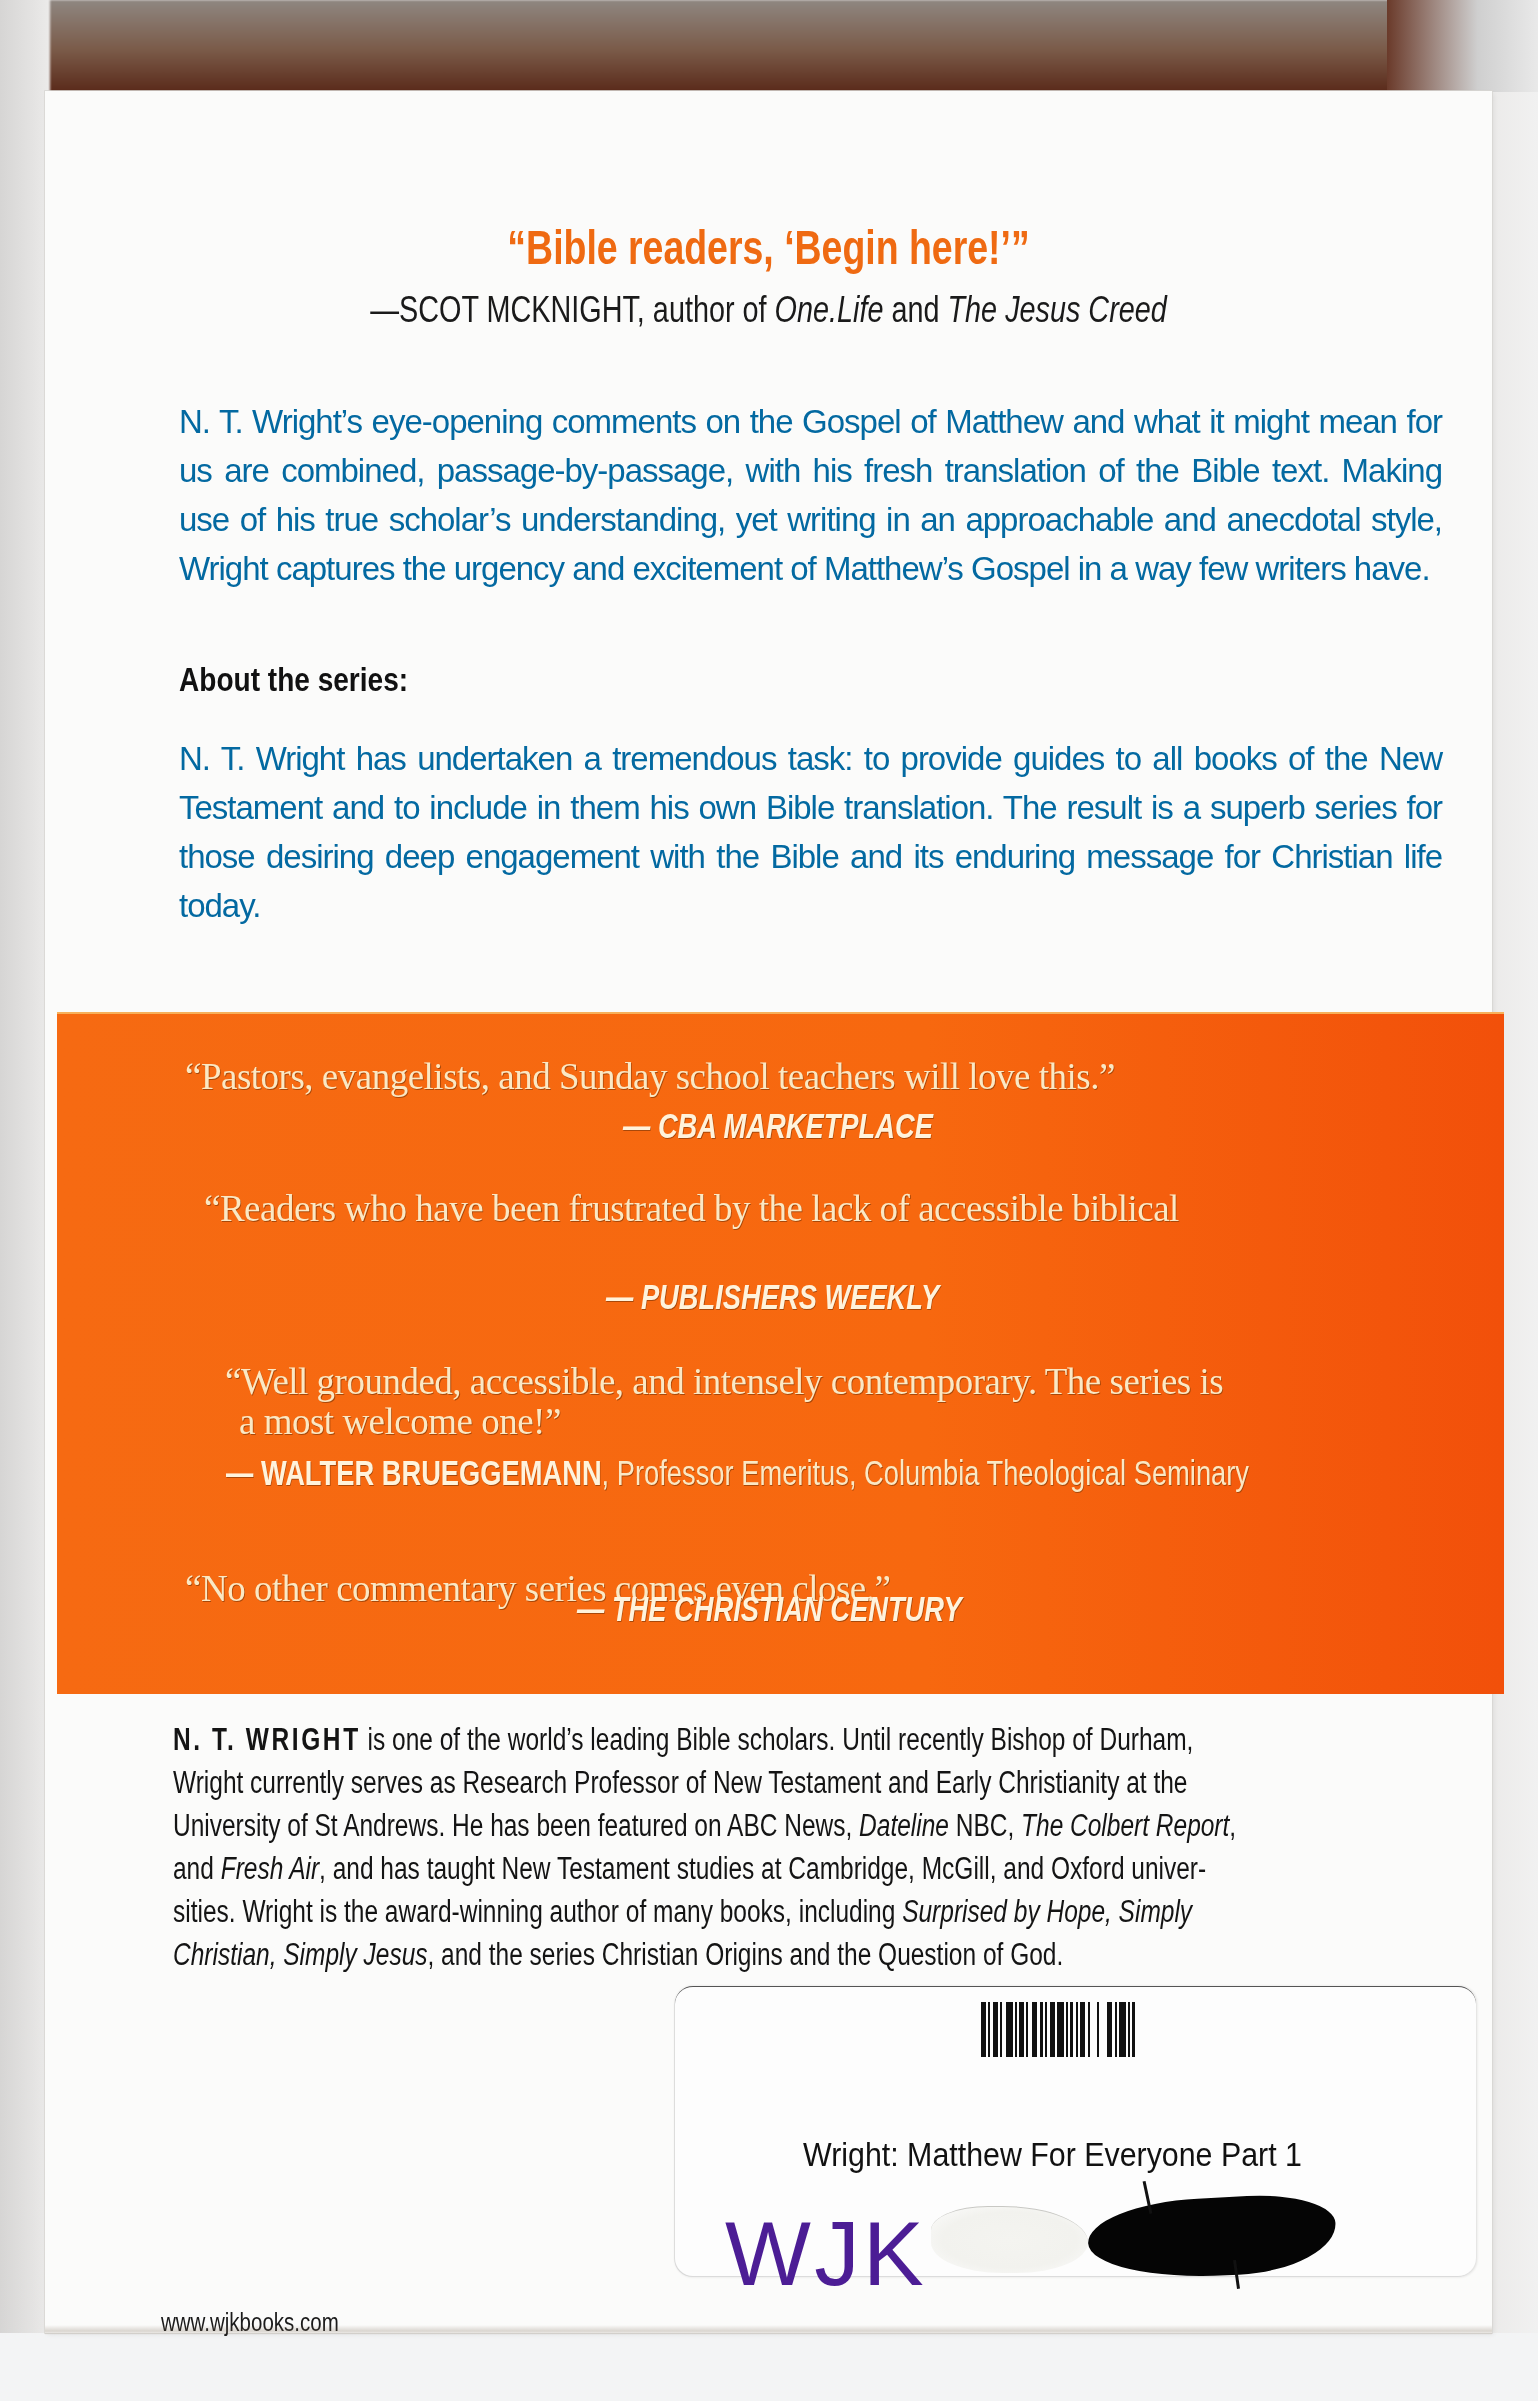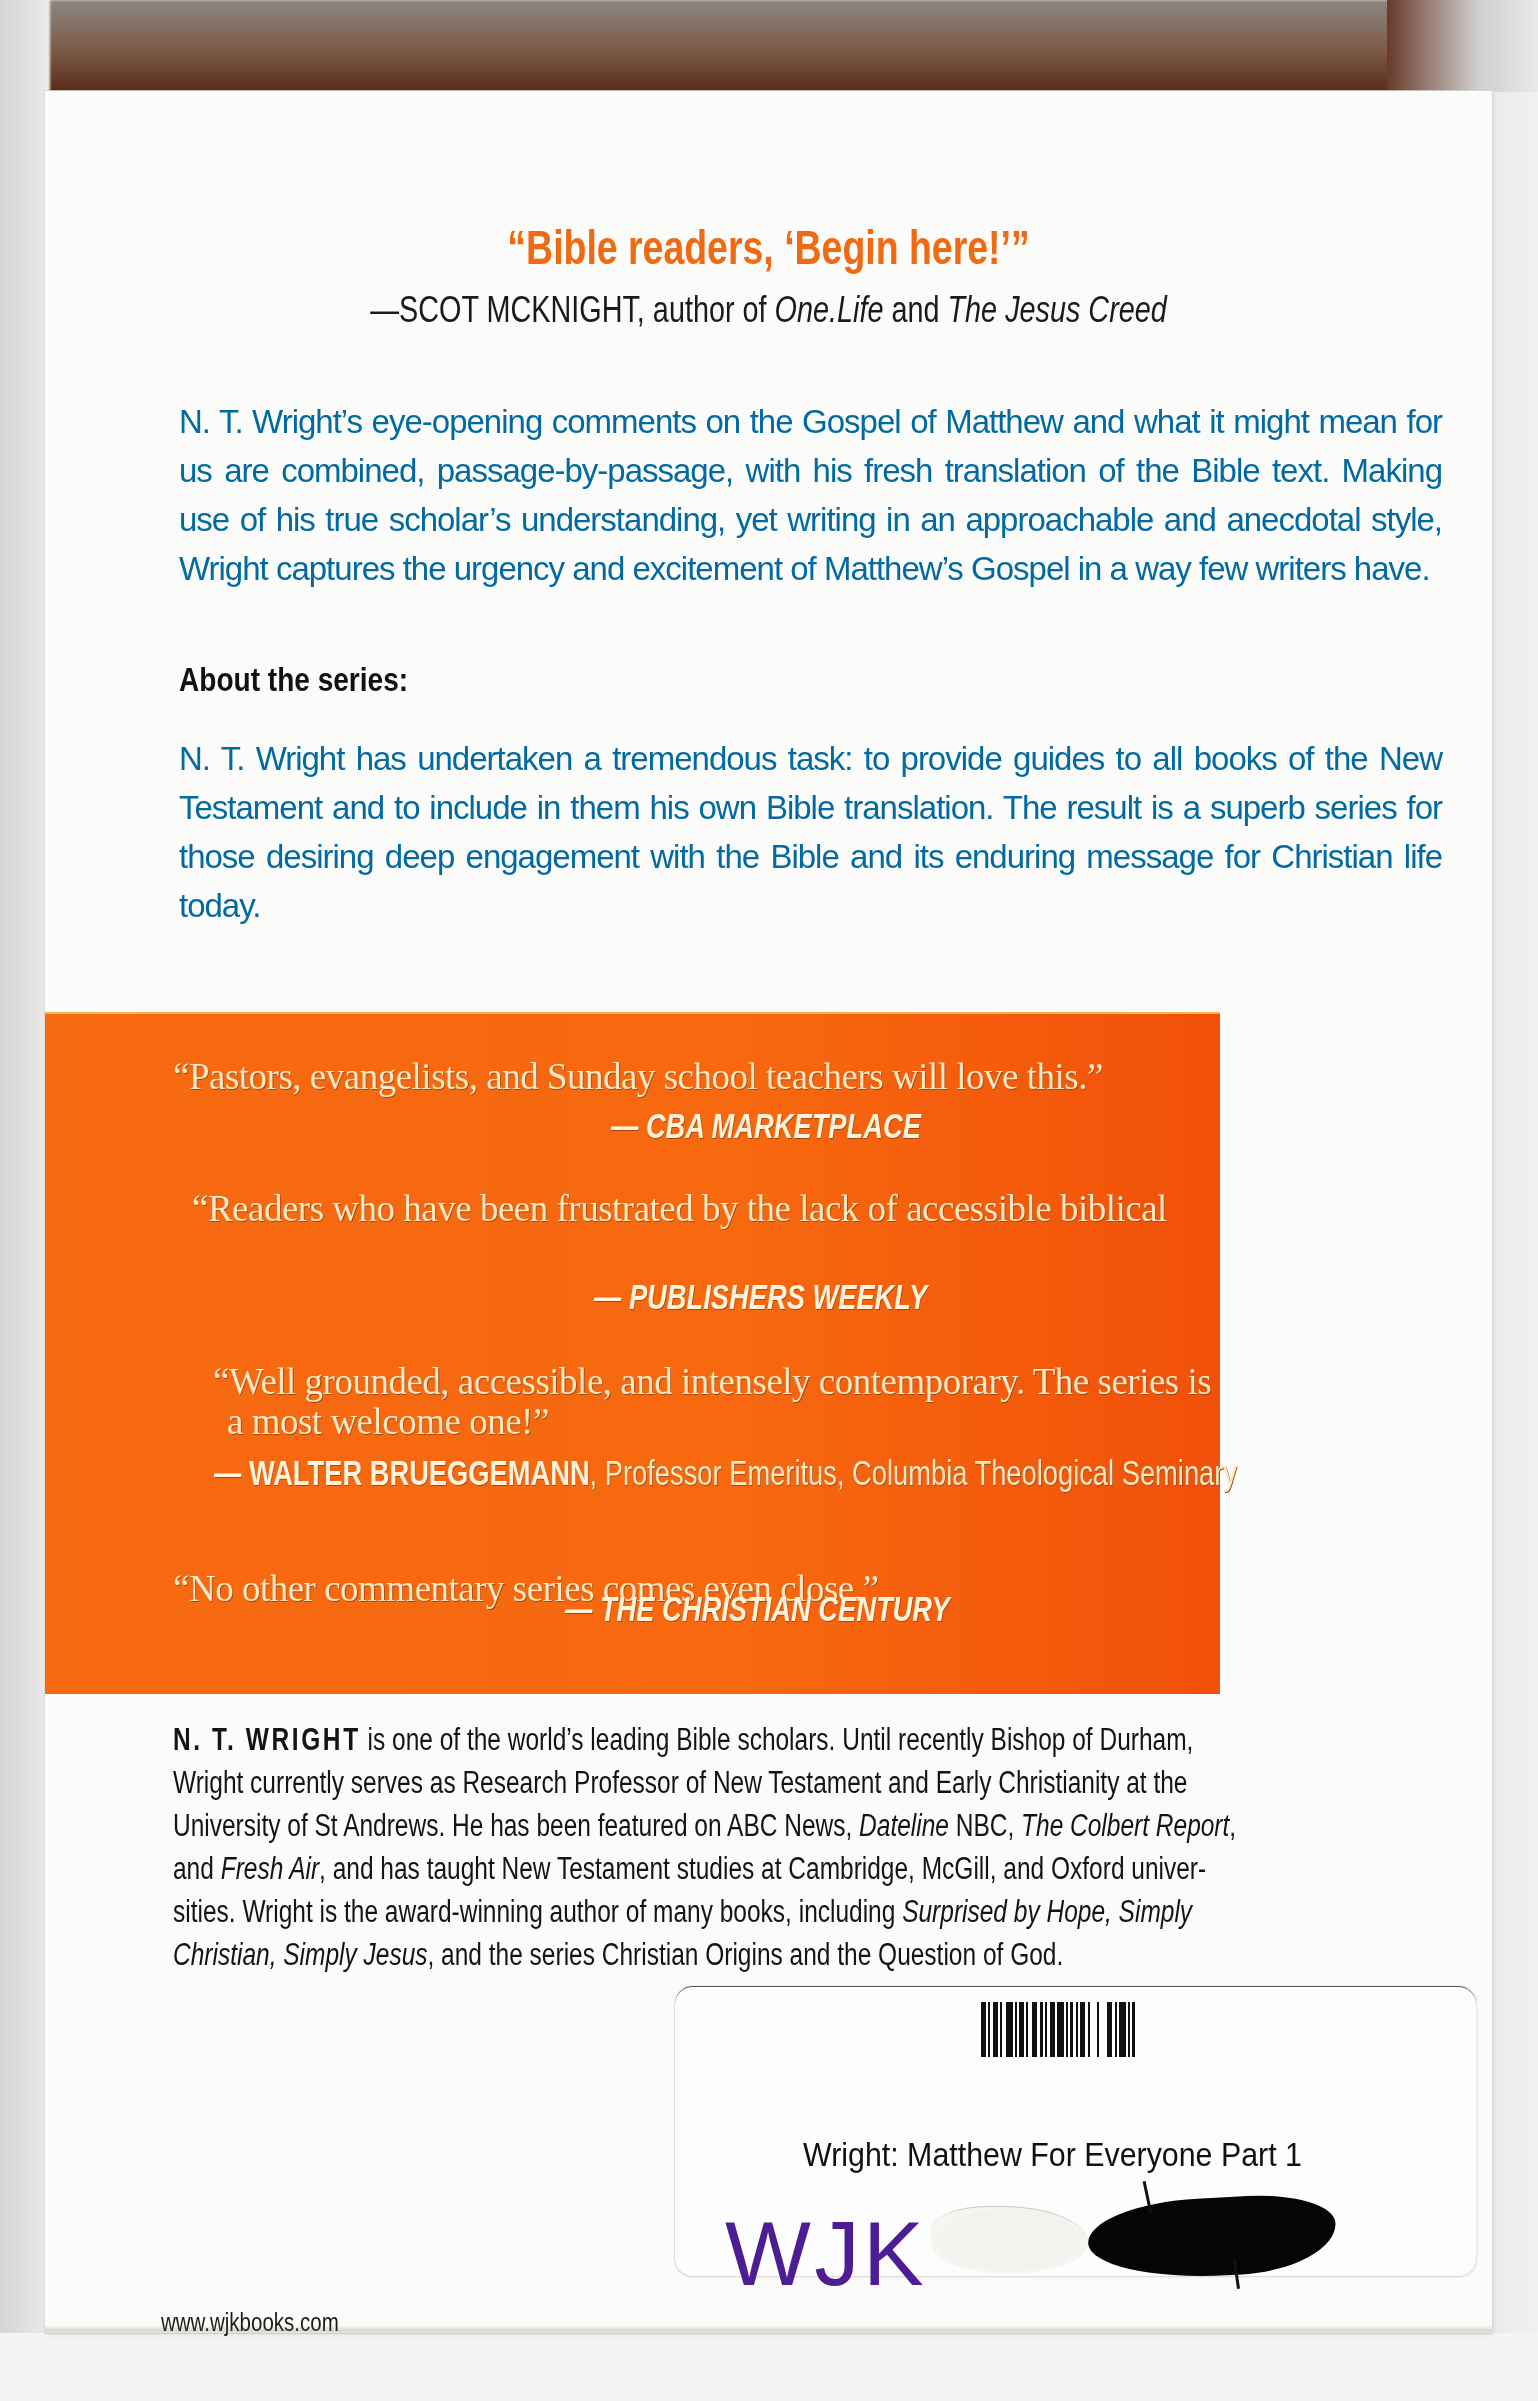--- a/index.html
+++ b/index.html
@@ -61,21 +61,21 @@
     .blurb p { margin: 0; }
     .blurb-main { top: 306px; }
     .series-heading {
       position: absolute; left: 134px; top: 570px;
       font-family: "Liberation Sans", sans-serif;
       font-weight: bold; font-size: 33px; color: #111;
       transform: scaleX(0.85); transform-origin: left center;
     }
     .blurb-series { top: 643px; }
     .orange-band {
-      position: absolute; left: 0; top: 921px; width: 1175px; height: 680px;
+      position: absolute; left: 12px; top: 921px; width: 1447px; height: 680px;
       background: linear-gradient(90deg, #f66a12 0%, #f7680f 60%, #f2500a 100%);
       border-top: 2.5px solid #f7b05a;
     }
     .quote {
       position: absolute; left: 128px;
       font-family: "Liberation Serif", serif;
       color: #fbe8c4;
       font-size: 37px;
       line-height: 40px;
       letter-spacing: -0.5px;

